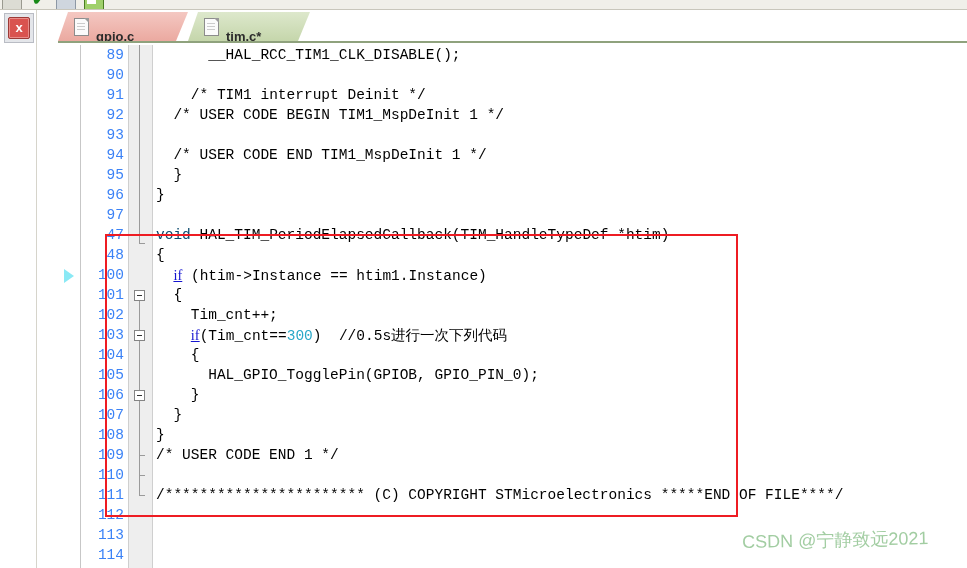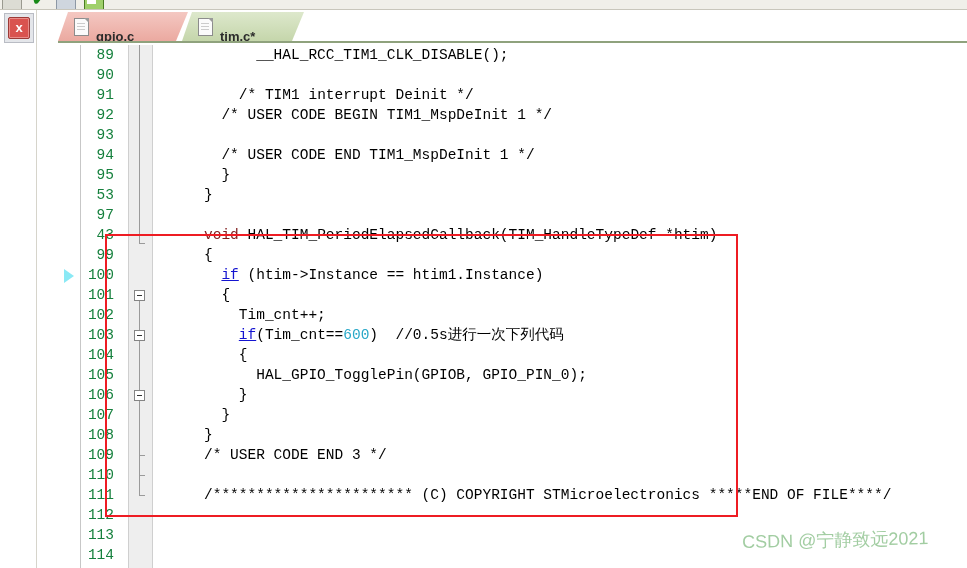--- a/index.html
+++ b/index.html
@@ -130,21 +130,21 @@
   }
   .tab.t0 {
     left: 0px;
     background: linear-gradient(to bottom, #f4c8c2, #eba9a0);
     border-radius: 0 0 0 0;
     clip-path: polygon(10px 0, 100% 0, calc(100% - 12px) 100%, 0 100%);
     padding-left: 16px;
     border: none;
   }
   .tab.t1 {
-    left: 124px;
+    left: 130px;
     background: linear-gradient(to bottom, #dde8cc, #c5d6ab);
     clip-path: polygon(10px 0, 100% 0, calc(100% - 12px) 100%, 0 100%);
     padding-left: 16px;
     border: none;
   }
   .tab.t2 {
     left: 242px;
     background: linear-gradient(to bottom, #fde3a5, #fbd477);
     clip-path: polygon(10px 0, 100% 0, calc(100% - 2px) 100%, 0 100%);
     padding-left: 16px;
@@ -215,45 +215,44 @@
     background: #eeeeee;
     border-left: 1px solid #cfcfcf;
     border-right: 1px solid #cfcfcf;
     box-sizing: border-box;
   }
   .code-col {
     position: absolute;
     left: 95px; top: 0;
     right: 0; height: 523px;
     background: #ffffff;
-    margin-left: 48px;
   }
 
   .row {
     height: 20px;
     line-height: 20px;
     font-size: 14.5px;
     white-space: pre;
   }
   .linenum-col .row {
     text-align: right;
-    padding-right: 14px;
-    color: #15803d;
+    padding-right: 4px;
+    color: #3b82f6;
     font-size: 14.5px;
     letter-spacing: 0px;
   }
   .code-col .row {
     padding-left: 2px;
     color: #000000;
   }
 
   
   .cmt { color: #000000; }
-  .kw  { color: #7f1d1d; }
-  .kwu { color: #1414d0; text-decoration: underline; }
+  .kw  { color: #0c4a6e; }
+  .kwu { color: #1414d0; text-decoration: underline; font-family: Liberation Serif, serif; }
   .num { color: #29a8c8; }
 
   
   .bookmark-arrow {
     position: absolute;
     left: 5px;
     width: 0; height: 0;
     border-style: solid;
     border-width: 7px 0 7px 10px;
     border-color: transparent transparent transparent #8ae9f5;
@@ -360,24 +359,24 @@
   </div>
 
   <div class="linenum-col" id="linenums">
       <div class="row">89</div>
       <div class="row">90</div>
       <div class="row">91</div>
       <div class="row">92</div>
       <div class="row">93</div>
       <div class="row">94</div>
       <div class="row">95</div>
-      <div class="row">53</div>
+      <div class="row">96</div>
       <div class="row">97</div>
-      <div class="row">43</div>
-      <div class="row">99</div>
+      <div class="row">47</div>
+      <div class="row">48</div>
       <div class="row">100</div>
       <div class="row">101</div>
       <div class="row">102</div>
       <div class="row">103</div>
       <div class="row">104</div>
       <div class="row">105</div>
       <div class="row">106</div>
       <div class="row">107</div>
       <div class="row">108</div>
       <div class="row">109</div>
@@ -413,27 +412,27 @@
       <div class="row">&nbsp;</div>
       <div class="row">  <span class="cmt">/* USER CODE END TIM1_MspDeInit 1 */</span></div>
       <div class="row">  }</div>
       <div class="row">}</div>
       <div class="row">&nbsp;</div>
       <div class="row"><span class="kw">void</span> HAL_TIM_PeriodElapsedCallback(TIM_HandleTypeDef *htim)</div>
       <div class="row">{</div>
       <div class="row">  <span class="kwu">if</span> (htim-&gt;Instance == htim1.Instance)</div>
       <div class="row">  {</div>
       <div class="row">    Tim_cnt++;</div>
-      <div class="row">    <span class="kwu">if</span>(Tim_cnt==<span class="num">600</span>)  <span class="cmt">//0.5s进行一次下列代码</span></div>
+      <div class="row">    <span class="kwu">if</span>(Tim_cnt==<span class="num">300</span>)  <span class="cmt">//0.5s进行一次下列代码</span></div>
       <div class="row">    {</div>
       <div class="row">      HAL_GPIO_TogglePin(GPIOB, GPIO_PIN_0);</div>
       <div class="row">    }</div>
       <div class="row">  }</div>
       <div class="row">}</div>
-      <div class="row"><span class="cmt">/* USER CODE END 3 */</span></div>
+      <div class="row"><span class="cmt">/* USER CODE END 1 */</span></div>
       <div class="row">&nbsp;</div>
       <div class="row"><span class="cmt">/*********************** (C) COPYRIGHT STMicroelectronics *****END OF FILE****/</span></div>
     </div>
 
   <div class="red-box" style="left:46px; top:189px; width:633px; height:283px;"></div>
 
 </div>
 
 <div class="watermark">CSDN @宁静致远2021</div>
 

